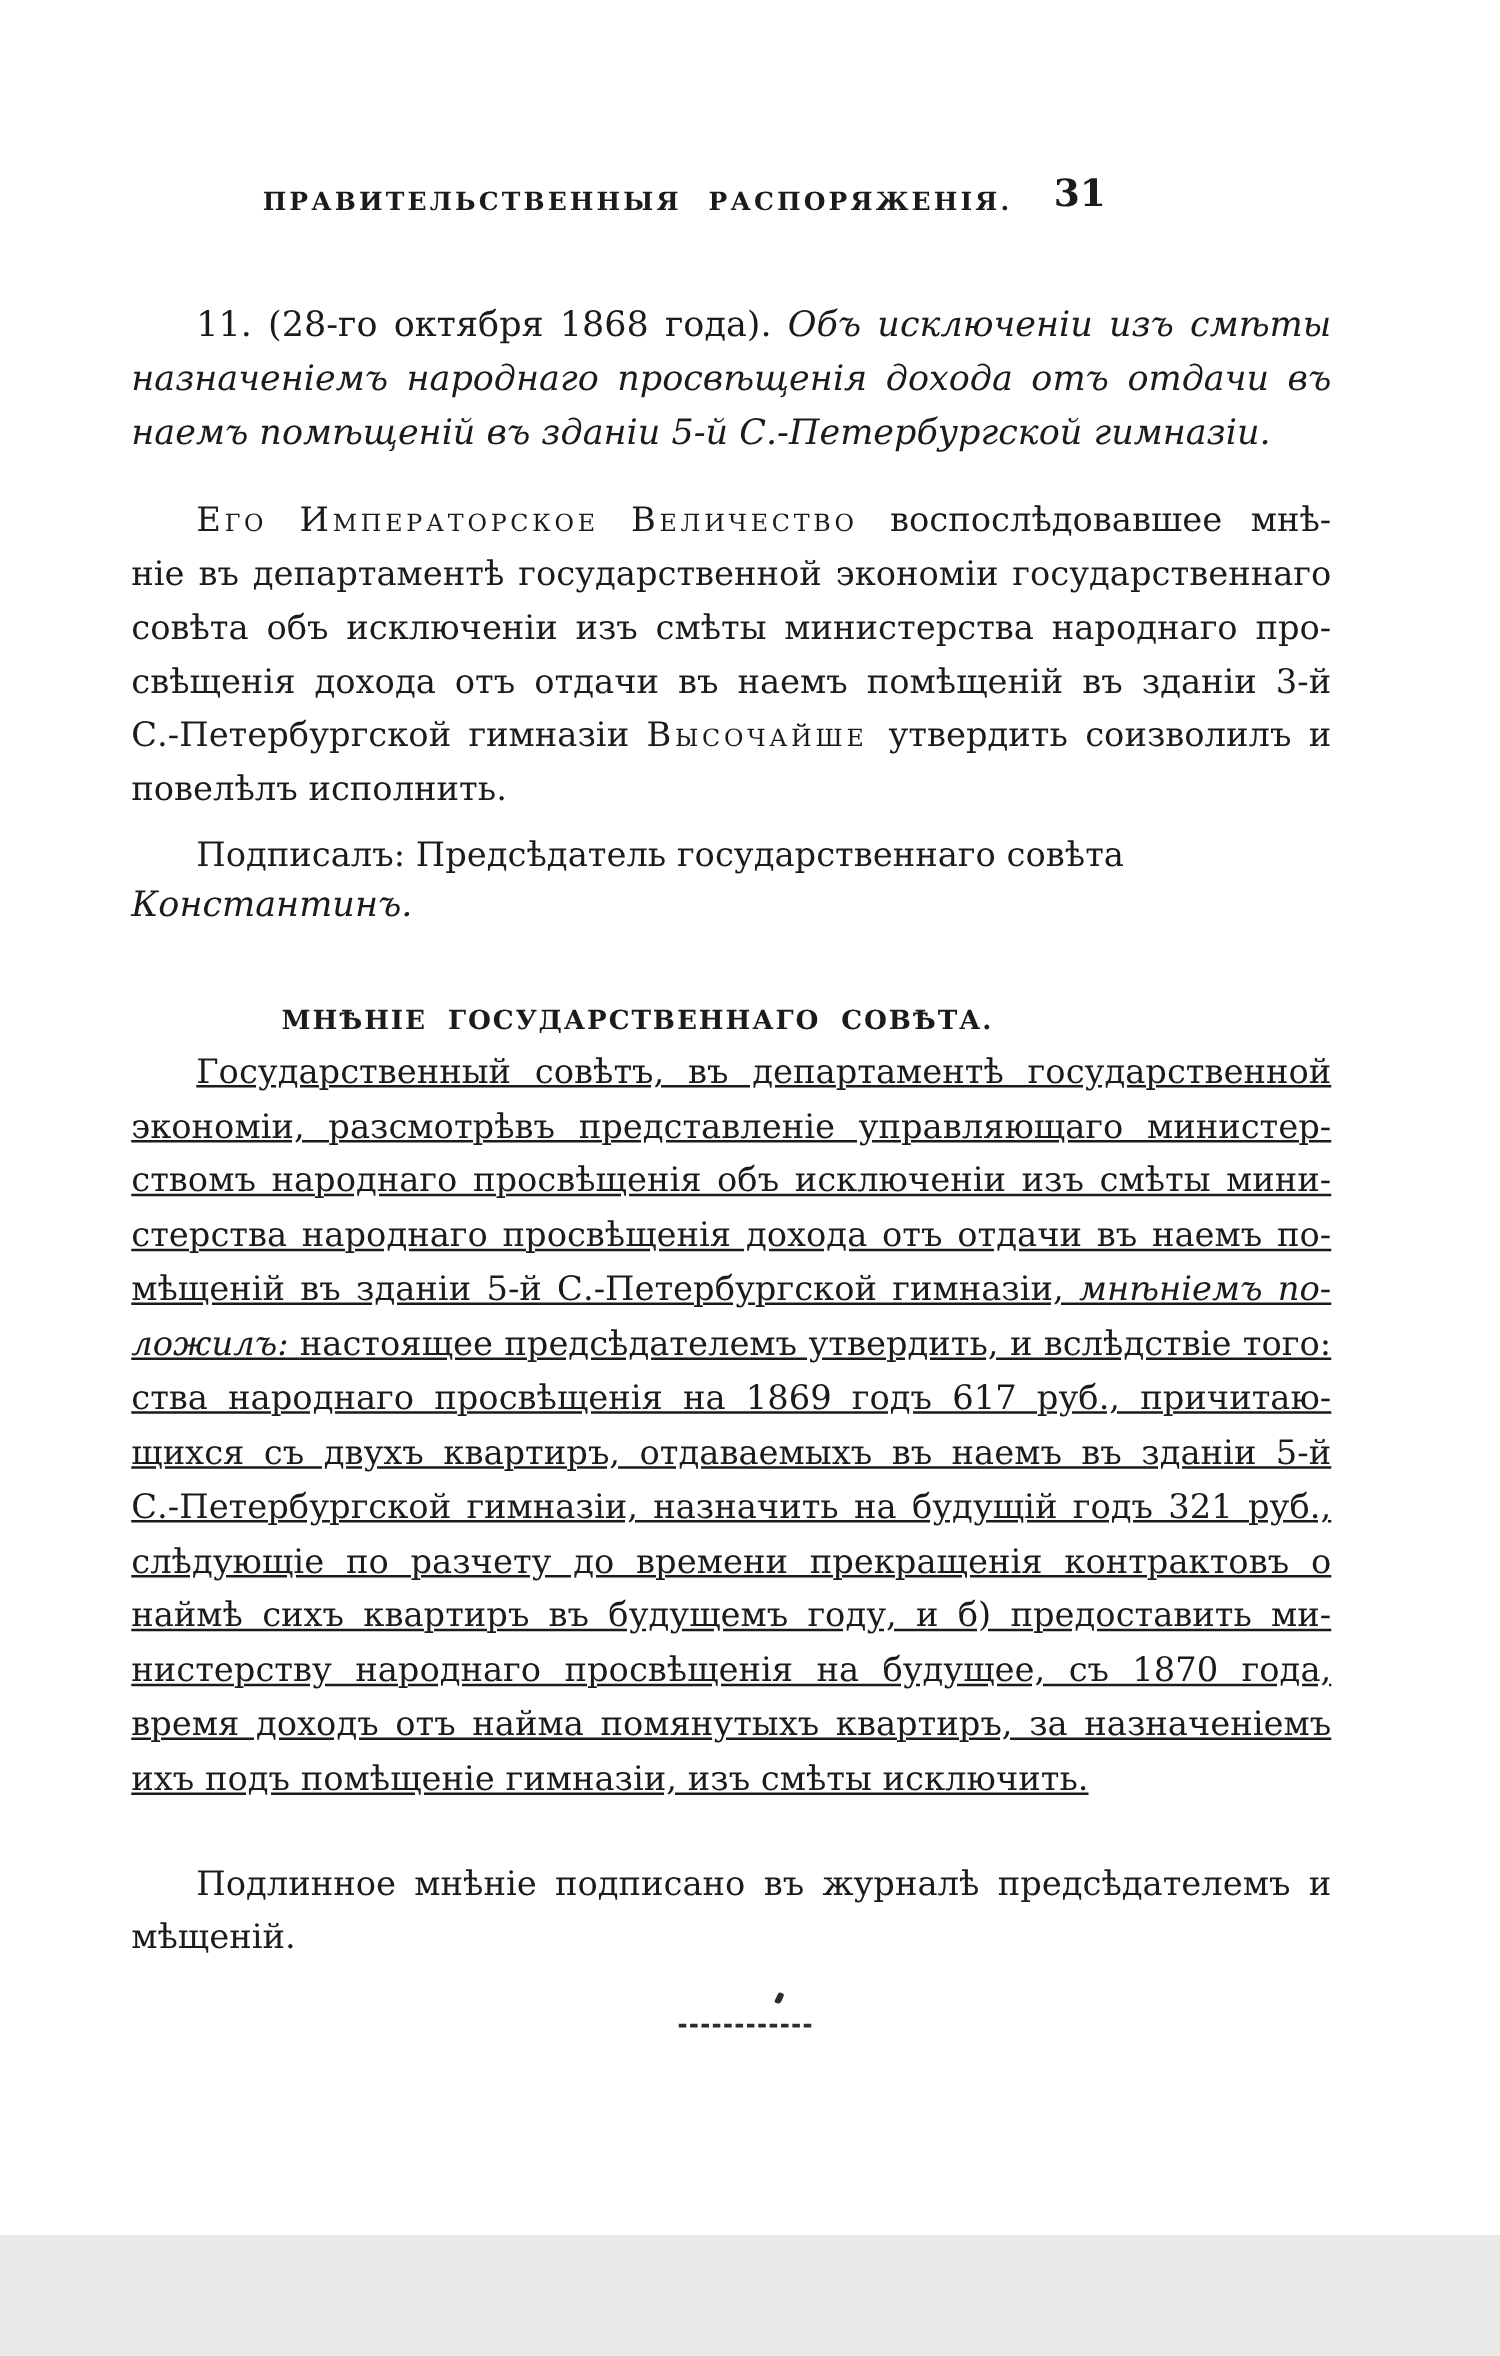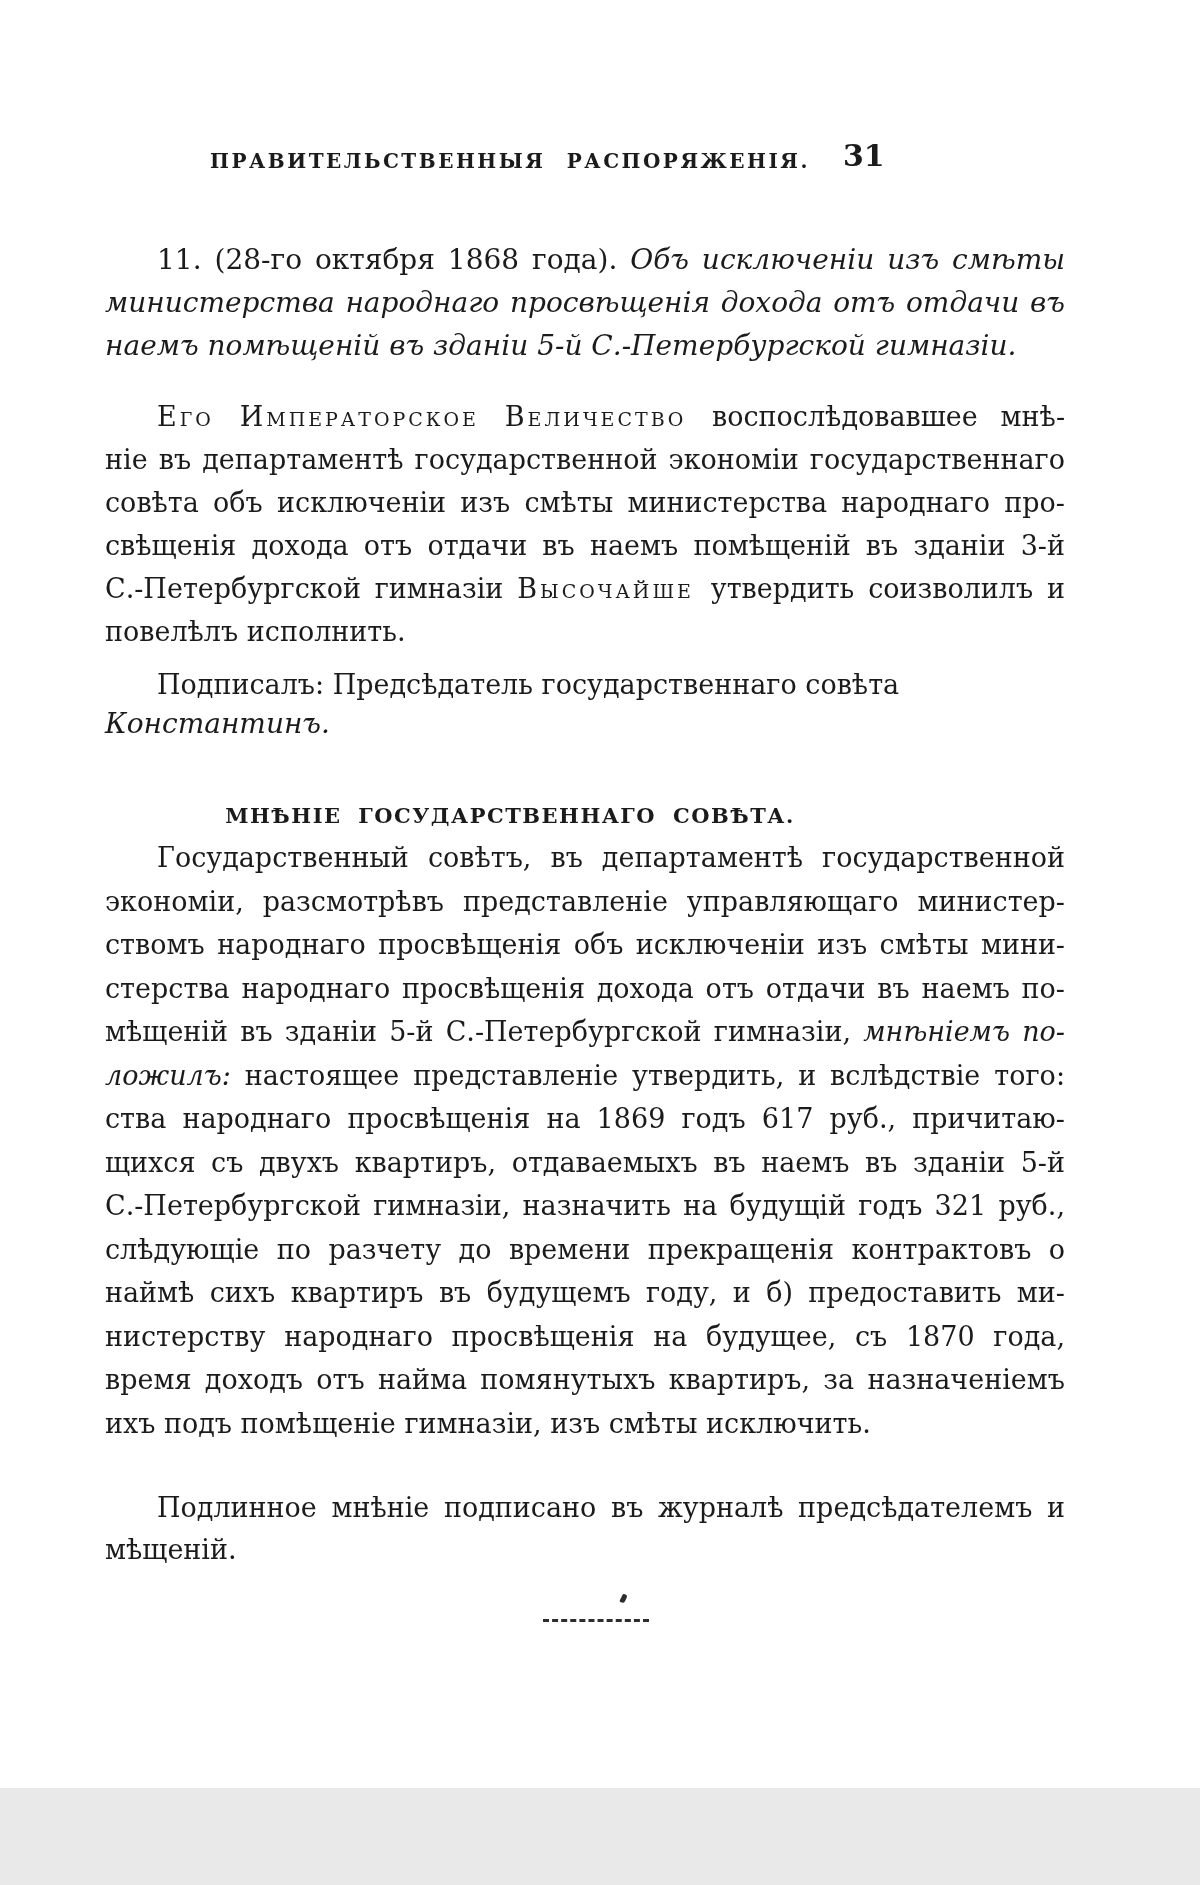--- a/index.html
+++ b/index.html
@@ -45,21 +45,21 @@
   .signatory{
     position:absolute;left:105px;top:707px;width:740px;
     text-align:left;font-style:italic;font-size:28px;
   }
   
   .opinion-heading{
     position:absolute;left:105px;top:803px;width:810px;
     text-align:center;font-size:21px;font-weight:bold;
     letter-spacing:1.5px;word-spacing:8px;
   }
-  .opinion-body{top:836px;font-size:27px;line-height:43.5px;}
+  .opinion-body{top:836px;font-size:27px;line-height:43.5px;text-decoration:underline;}
   .closing{top:1487px;font-size:27px;line-height:42px;}
   
   .divider{
     position:absolute;left:543px;top:1619px;width:106px;height:0;
     border-top:3px dashed #2d2d2d;
   }
   .artifact{
     position:absolute;left:621px;top:1594px;width:5px;height:9px;
     background:#2d2d2d;transform:rotate(25deg);border-radius:2px 2px 3px 1px;
   }
@@ -74,21 +74,21 @@
 </head>
 <body>
 
 <div class="page">
 
   <div class="running-title">ПРАВИТЕЛЬСТВЕННЫЯ РАСПОРЯЖЕНІЯ.</div>
   <div class="page-number">31</div>
 
   <div class="block intro">
     <div class="jline indent"><span>11. (28-го октября 1868 года). </span><span class="ital">Объ исключеніи изъ смѣты</span></div>
-    <div class="jline ital">министерства народнаго просвѣщенія дохода отъ отдачи въ</div>
+    <div class="jline ital">назначеніемъ народнаго просвѣщенія дохода отъ отдачи въ</div>
     <div class="jline jlast ital">наемъ помѣщеній въ зданіи 5-й С.-Петербургской гимназіи.</div>
   </div>
 
   <div class="block decree-body">
     <div class="jline indent"><span class="sc">Его Императорское Величество </span><span>воспослѣдовавшее мнѣ-</span></div>
     <div class="jline">ніе въ департаментѣ государственной экономіи государственнаго</div>
     <div class="jline">совѣта объ исключеніи изъ смѣты министерства народнаго про-</div>
     <div class="jline">свѣщенія дохода отъ отдачи въ наемъ помѣщеній въ зданіи 3-й</div>
     <div class="jline"><span>С.-Петербургской гимназіи </span><span class="sc">Высочайше </span><span>утвердить соизволилъ и</span></div>
     <div class="jline jlast">повелѣлъ исполнить.</div>
@@ -100,21 +100,21 @@
   <div class="signatory">Константинъ.</div>
 
   <div class="opinion-heading">МНѢНІЕ ГОСУДАРСТВЕННАГО СОВѢТА.</div>
 
   <div class="block opinion-body">
     <div class="jline indent">Государственный совѣтъ, въ департаментѣ государственной</div>
     <div class="jline">экономіи, разсмотрѣвъ представленіе управляющаго министер-</div>
     <div class="jline">ствомъ народнаго просвѣщенія объ исключеніи изъ смѣты мини-</div>
     <div class="jline">стерства народнаго просвѣщенія дохода отъ отдачи въ наемъ по-</div>
     <div class="jline"><span>мѣщеній въ зданіи 5-й С.-Петербургской гимназіи, </span><span class="ital">мнѣніемъ по-</span></div>
-    <div class="jline"><span class="ital">ложилъ: </span><span>настоящее представленіе утвердить, и вслѣдствіе того:</span></div>
+    <div class="jline"><span class="ital">ложилъ: </span><span>настоящее предсѣдателемъ утвердить, и вслѣдствіе того:</span></div>
     <div class="jline">ства народнаго просвѣщенія на 1869 годъ 617 руб., причитаю-</div>
     <div class="jline">щихся съ двухъ квартиръ, отдаваемыхъ въ наемъ въ зданіи 5-й</div>
     <div class="jline">С.-Петербургской гимназіи, назначить на будущій годъ 321 руб.,</div>
     <div class="jline">слѣдующіе по разчету до времени прекращенія контрактовъ о</div>
     <div class="jline">наймѣ сихъ квартиръ въ будущемъ году, и б) предоставить ми-</div>
     <div class="jline">нистерству народнаго просвѣщенія на будущее, съ 1870 года,</div>
     <div class="jline">время доходъ отъ найма помянутыхъ квартиръ, за назначеніемъ</div>
     <div class="jline jlast">ихъ подъ помѣщеніе гимназіи, изъ смѣты исключить.</div>
   </div>
 

